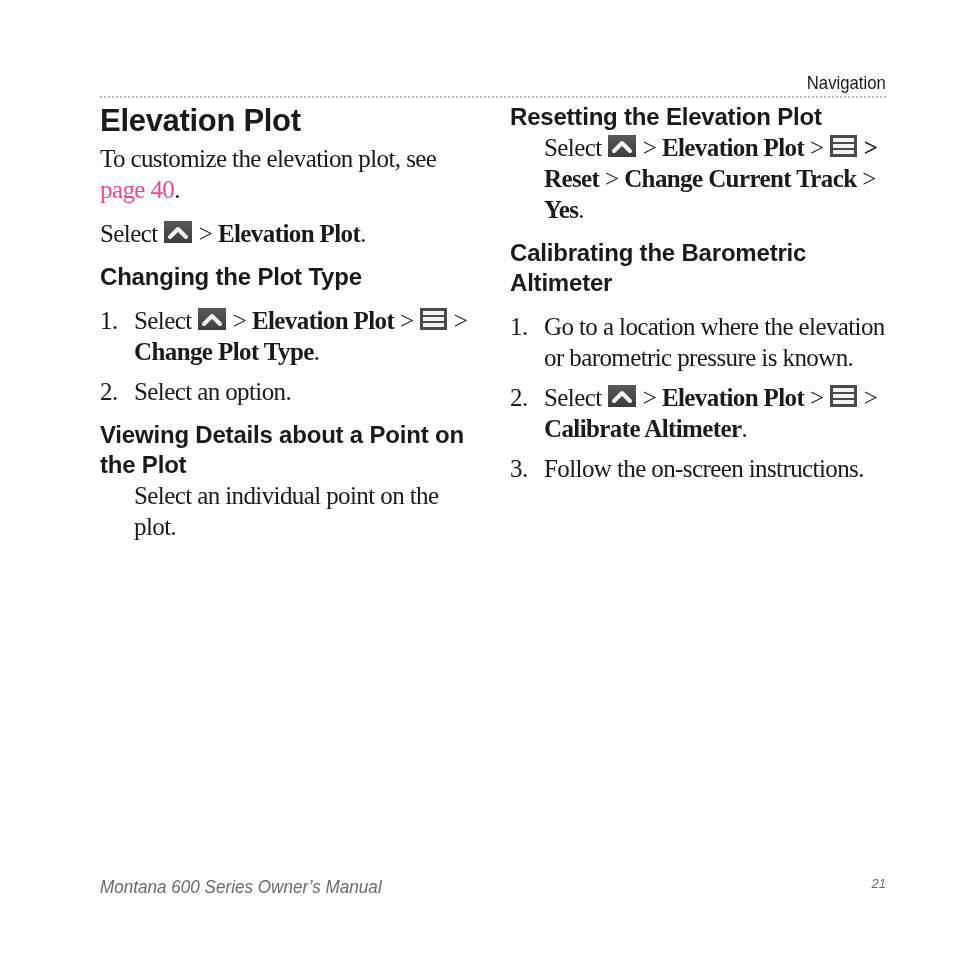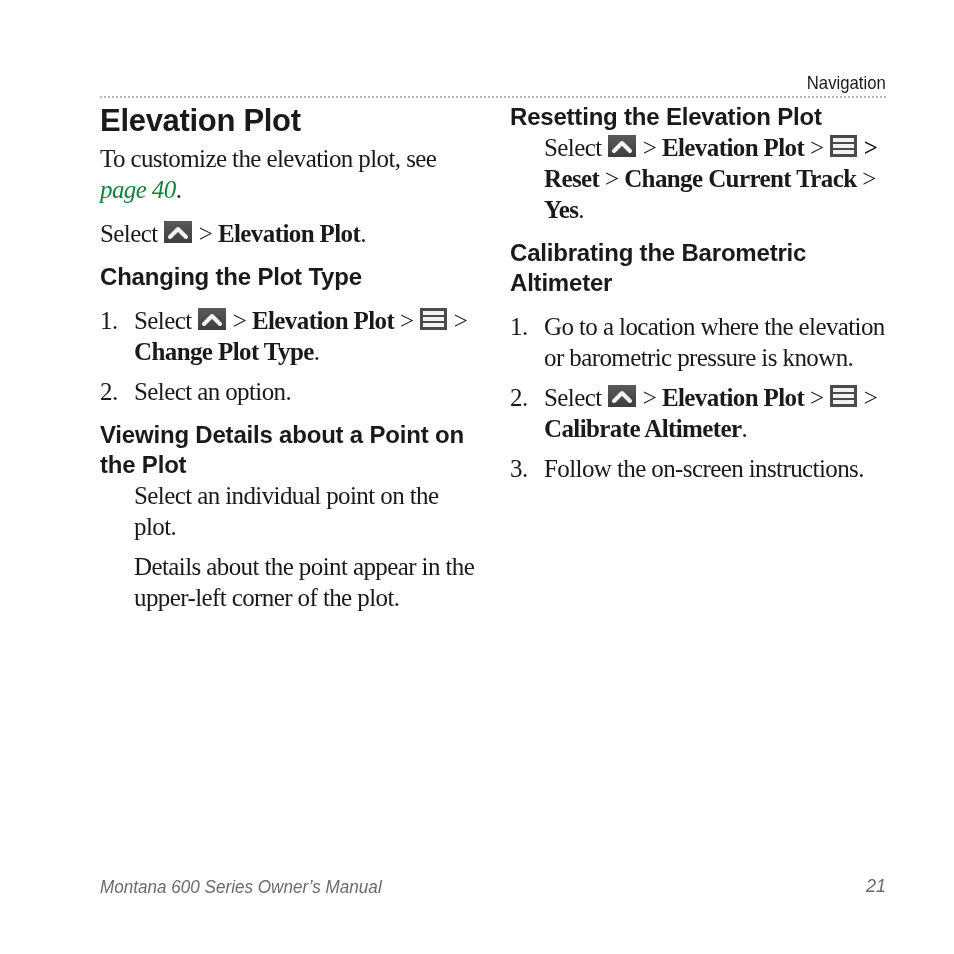--- a/index.html
+++ b/index.html
@@ -31,21 +31,21 @@
     letter-spacing: -0.2px;
   }
   .p {
     font-family: "Liberation Serif", serif; font-size: 25px; color: #1a1a1a;
     line-height: 31px; margin: 0; letter-spacing: -0.6px;
   }
   .indent { padding-left: 34px; }
   .gap-s { height: 9px; }
   .gap-m { height: 13px; }
   b { font-weight: bold; }
-  .link { color: #15803d; text-decoration: none; cursor: pointer; font-style: italic; }
+  .link { color: #ec4899; text-decoration: none; cursor: pointer; }
 
   .ol-item { position: relative; padding-left: 34px; }
   .ol-num { position: absolute; left: 0; top: 0; }
 
   .icon-up {
     display: inline-block; width: 28px; height: 22px; background: #4a4a4a;
     vertical-align: -1px; position: relative; margin: 0 1px;
     background: linear-gradient(#5a5a5a, #3d3d3d);
   }
   .icon-up svg { position: absolute; left: 0; top: 0; }
@@ -57,21 +57,21 @@
     position: absolute; left: 3px; right: 3px; height: 4px; background: #f2f2f2;
   }
 
   .footer-left {
     position: absolute; left: 100px; top: 868px;
     font-family: "Liberation Sans", sans-serif; font-style: italic; font-size: 19px; color: #6b6b6b;
     transform: scaleX(0.9); transform-origin: left center;
   }
   .footer-right {
     position: absolute; right: 68px; top: 868px;
-    font-family: "Liberation Sans", sans-serif; font-style: italic; font-size: 18px; color: #6b6b6b;
+    font-family: "Liberation Sans", sans-serif; font-style: italic; font-size: 13px; color: #6b6b6b;
   }
 </style>
 </head>
 <body>
 
 <div class="page">
 
   <div class="running-head">Navigation</div>
   <div class="dotted-rule"></div>
 
@@ -106,21 +106,20 @@
     <div class="gap-s"></div>
     <div class="p ol-item">
       <span class="ol-num">2.</span>
       <span>Select an option.</span>
     </div>
     <div class="gap-m"></div>
 
     <h2 class="h2">Viewing Details about a Point on the Plot</h2>
     <p class="p indent">Select an individual point on the plot.</p>
     <div class="gap-s"></div>
-    <p class="p indent">Details about the point appear in the upper-left corner of the plot.</p>
   </div>
 
   <div class="col col-right">
     <h2 class="h2">Resetting the Elevation Plot</h2>
     <p class="p indent">
       <span>Select</span>
       <span class="icon-up"><svg width="28" height="22" viewBox="0 0 28 22">
             <polyline points="6,16 14,8 22,16" fill="none" stroke="#f4f4f4" stroke-width="4" stroke-linecap="round" stroke-linejoin="round"></polyline>
           </svg></span>
       <span>&gt;</span>

